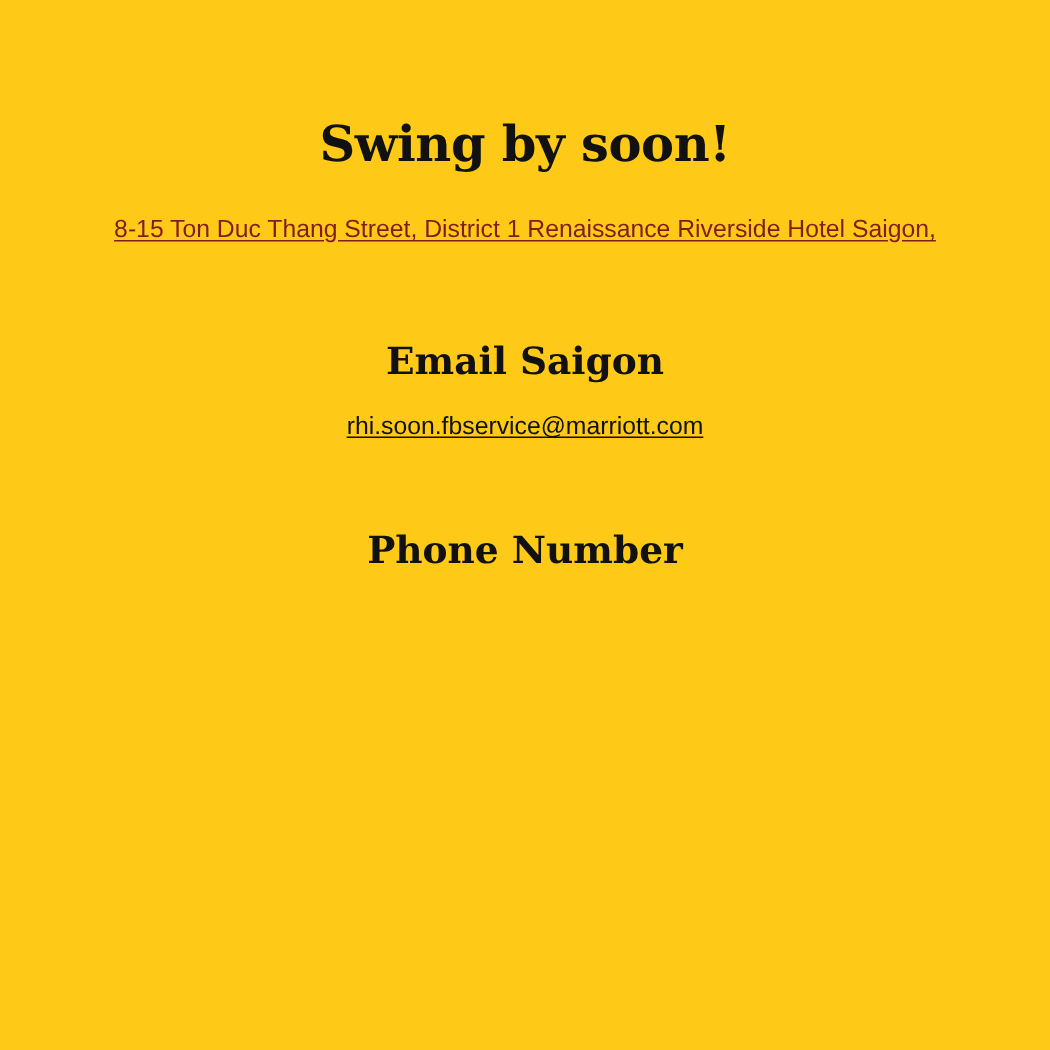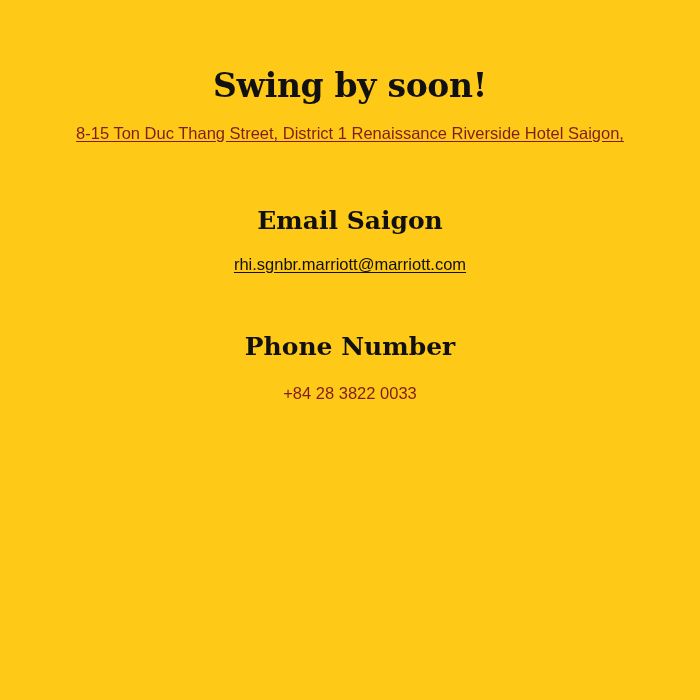--- a/index.html
+++ b/index.html
@@ -20,21 +20,21 @@
     box-sizing: border-box;
     padding: 0 40px;
     display: block;
     text-align: center;
   }
   .headline {
     font-family: "DejaVu Serif", serif;
     font-weight: bold;
     font-size: 33px;
     letter-spacing: -0.3px;
-    margin: 0;
+    margin: 10px;
     padding-top: 68px;
     line-height: 1.1;
     color: #111111;
   }
   .section-heading {
     font-family: "DejaVu Serif", serif;
     font-weight: bold;
     font-size: 25px;
     margin: 0;
     color: #111111;
@@ -84,19 +84,18 @@
 <div class="page">
 
   <h1 class="headline">Swing by soon!</h1>
 
   <p class="body-text address-lines">
     <span class="addr-line">8-15 Ton Duc Thang Street, District 1 Renaissance Riverside Hotel Saigon,</span>
   </p>
 
   <h2 class="section-heading heading-email">Email Saigon</h2>
   <div>
-    <span class="email-link">rhi.sgnbr.marriott@marriott.com</span>
+    <span class="email-link">rhi.soon.fbservice@marriott.com</span>
   </div>
 
   <h2 class="section-heading heading-phone">Phone Number</h2>
-  <p class="body-text phone-value">+84 28 3822 0033</p>
 
 </div>
 
 </body></html>

